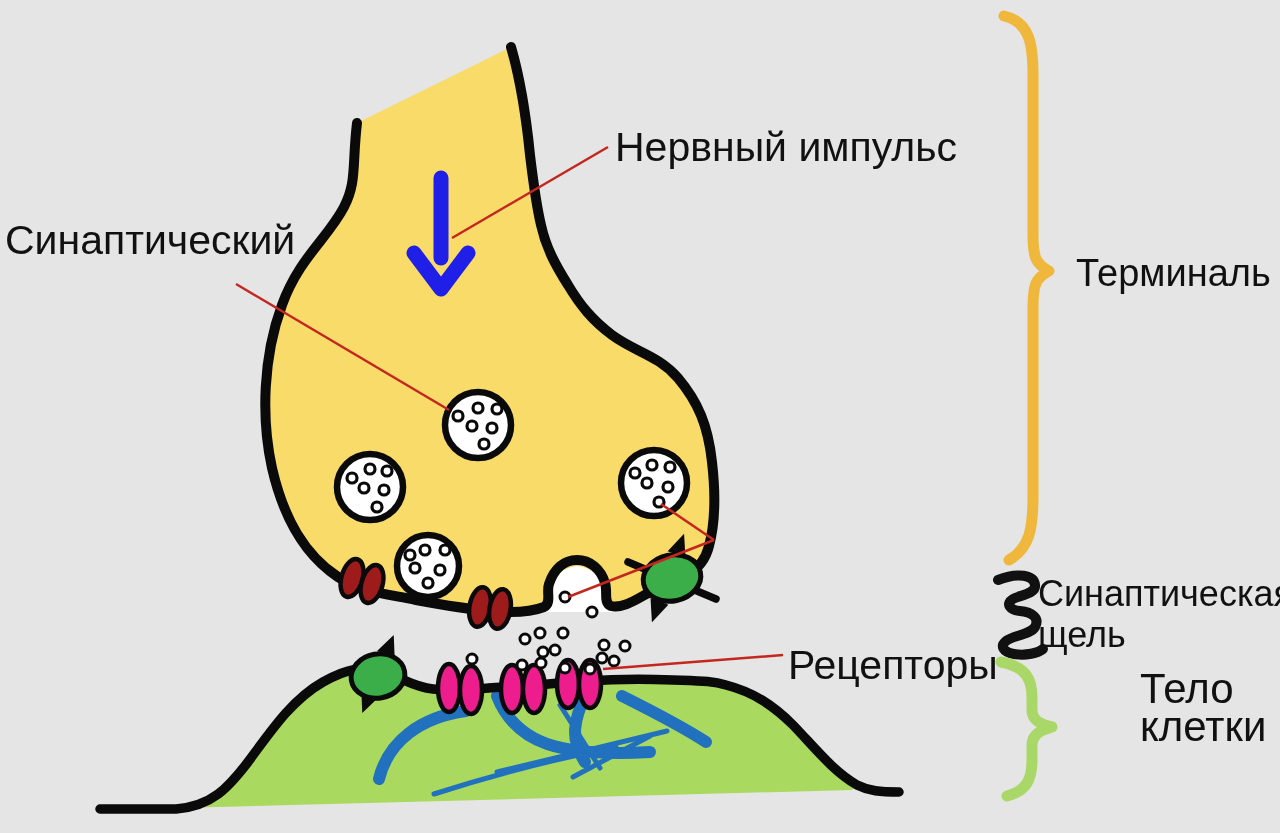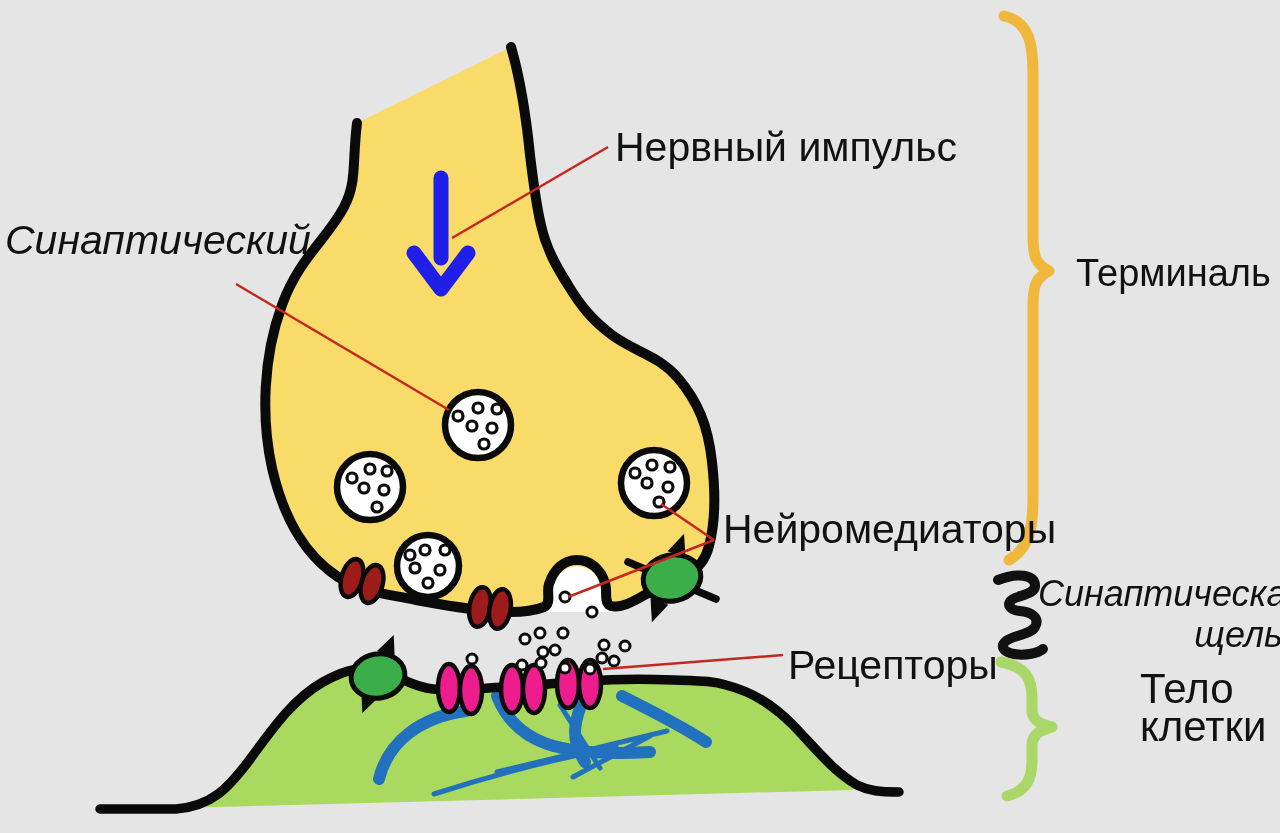--- a/index.html
+++ b/index.html
@@ -1,21 +1,21 @@
 <!DOCTYPE html>
 <html lang="ru"><head>
 <meta charset="utf-8">
 <style>
   html,body{margin:0;padding:0;background:#fff;}
   #stage{position:relative;width:1280px;height:833px;background:#e5e5e5;overflow:hidden;
          font-family:"Liberation Sans",sans-serif;}
   #art{position:absolute;left:0;top:0;}
   .lbl{position:absolute;color:#111;font-family:"Liberation Sans",sans-serif;
        white-space:nowrap;user-select:none;}
-  .lbl.center{text-align:right;white-space:normal;font-style:italic;}
+  .lbl.center{text-align:left;white-space:normal;}
   .blk{stroke:#0a0a0a;}
   .nofill{fill:none;}
   .round{stroke-linecap:round;stroke-linejoin:round;}
 </style>
 </head>
 <body>
 
 <div id="stage">
 
 <svg id="art" width="1280" height="833" viewBox="0 0 1280 833">
@@ -177,21 +177,20 @@
            C 1032 719 1038 724 1052 727 C 1038 731 1032 736 1032 745
            L 1032 760 C 1032 780 1026 791 1007 796" stroke="#A9D869"></path>
 </svg>
 
 <div class="lbl" style="left:615px;top:124px;font-size:41px;">Нервный импульс</div>
 
 <div class="lbl center" style="left:5px;top:216px;width:265px;font-size:41px;line-height:48px;">
   <div>Синаптический</div>
 </div>
 
-<div class="lbl" style="left:723px;top:506px;font-size:41px;">Нейромедиаторы</div>
 
 <div class="lbl" style="left:1076px;top:252px;font-size:38px;">Терминаль</div>
 
 <div class="lbl" style="left:788px;top:642px;font-size:41px;">Рецепторы</div>
 
 <div class="lbl center" style="left:1038px;top:573px;width:245px;font-size:36px;line-height:41px;">
   <div>Синаптическая</div>
   <div>щель</div>
 </div>
 

